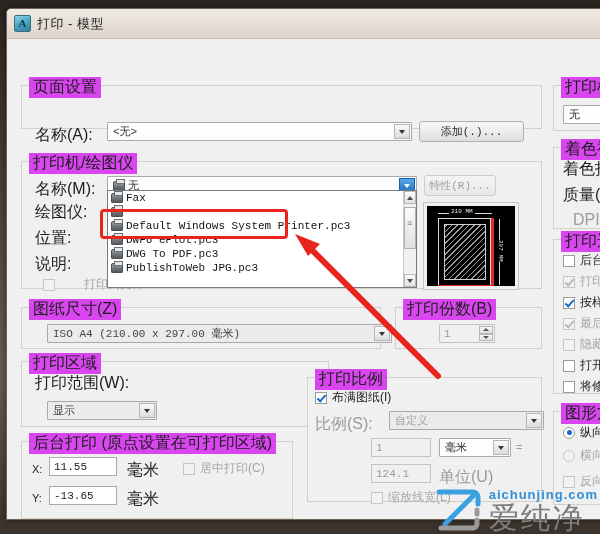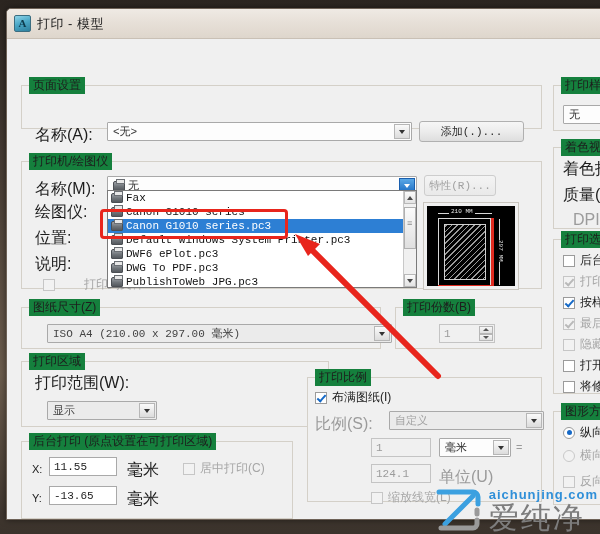--- a/index.html
+++ b/index.html
@@ -65,23 +65,23 @@
     background: #f0f0f0;
   }
   .group::before{
     content:"";
     position:absolute; left:0; right:0; top:0;
     border-top:1px solid #d4d0c8;
   }
   .group > .legend {
     position: absolute;
     top: -8px; left: 7px;
-    background: #15803d;
+    background: #d946ef;
     padding: 0 4px;
-    font-size: 12px;
+    font-size: 16px;
     color: #1d1d1d;
     white-space: nowrap;
   }
   .lbl {
     position: absolute;
     font-size: 16px;
     color: #1d1d1d;
     white-space: nowrap;
   }
   .lbl.dim { color: #9b9b9b; }
@@ -365,25 +365,20 @@
       </div>
     </div>
 
     <div id="printer-list" style="left:100px; top:151px; width:310px; height:98px;">
       <div class="list-item">
         <span class="plot-ico"></span>
         <span>Fax</span>
       </div>
       <div class="list-item">
         <span class="plot-ico"></span>
-        <span>Canon G1010 series</span>
-      </div>
-      <div class="list-item sel">
-        <span class="plot-ico"></span>
-        <span>Canon G1010 series.pc3</span>
       </div>
       <div class="list-item">
         <span class="plot-ico"></span>
         <span>Default Windows System Printer.pc3</span>
       </div>
       <div class="list-item">
         <span class="plot-ico"></span>
         <span>DWF6 ePlot.pc3</span>
       </div>
       <div class="list-item">

